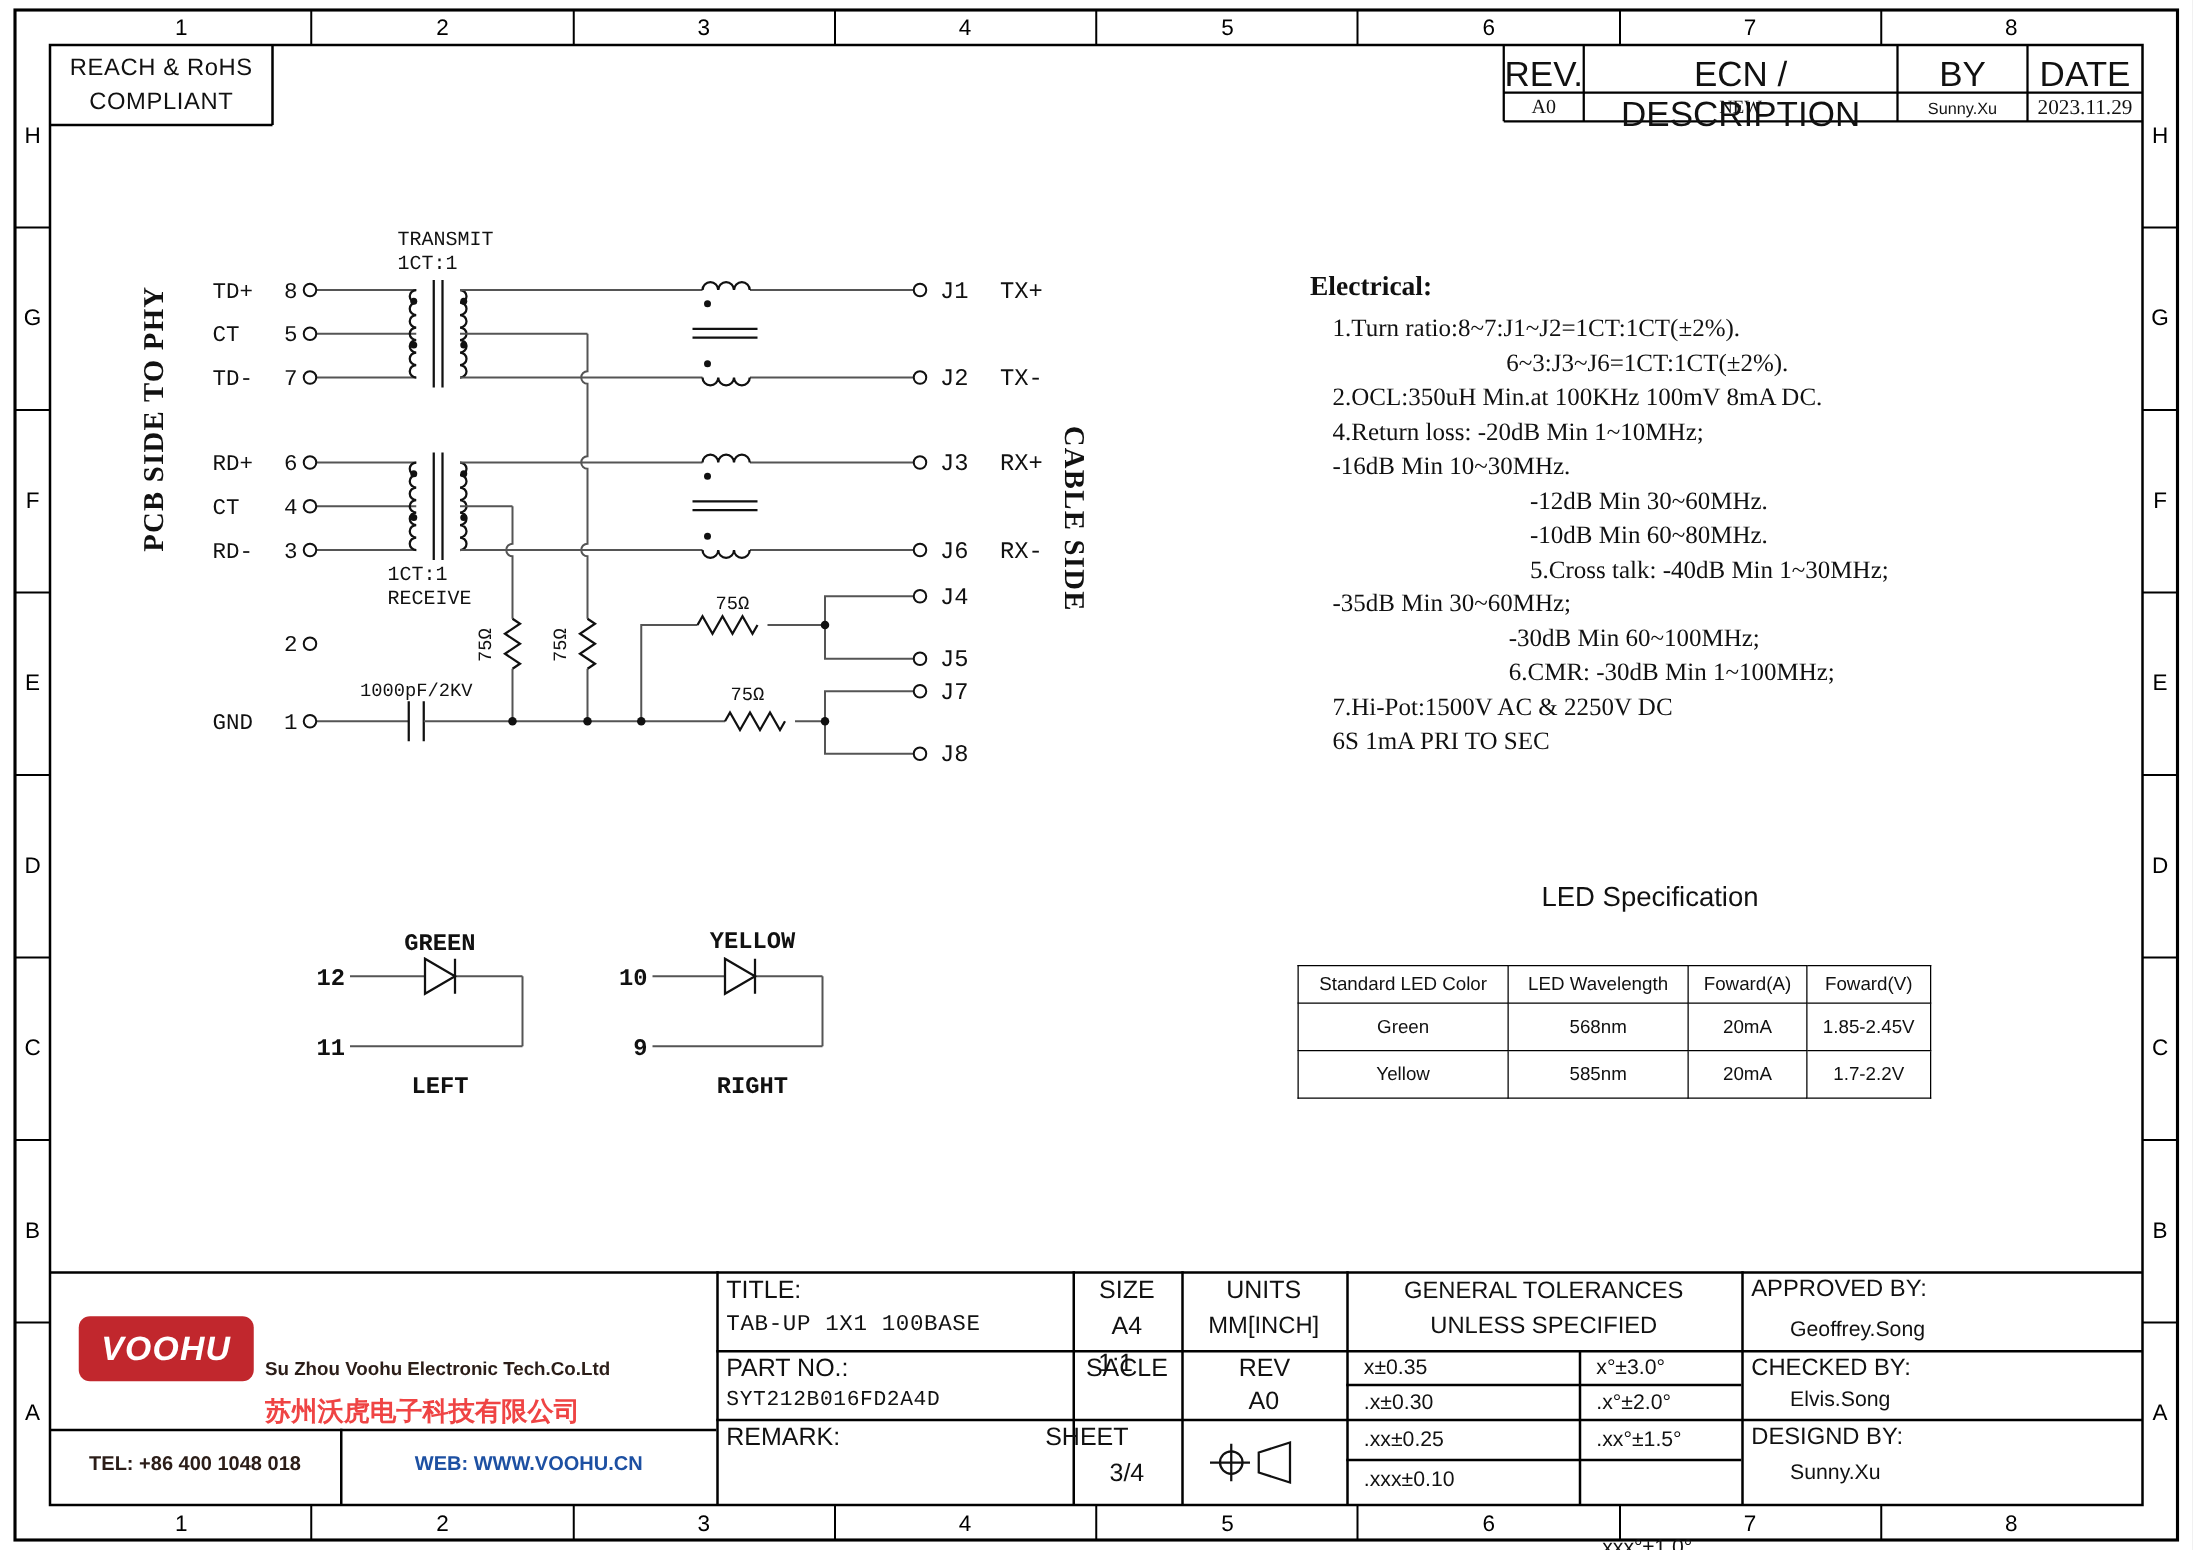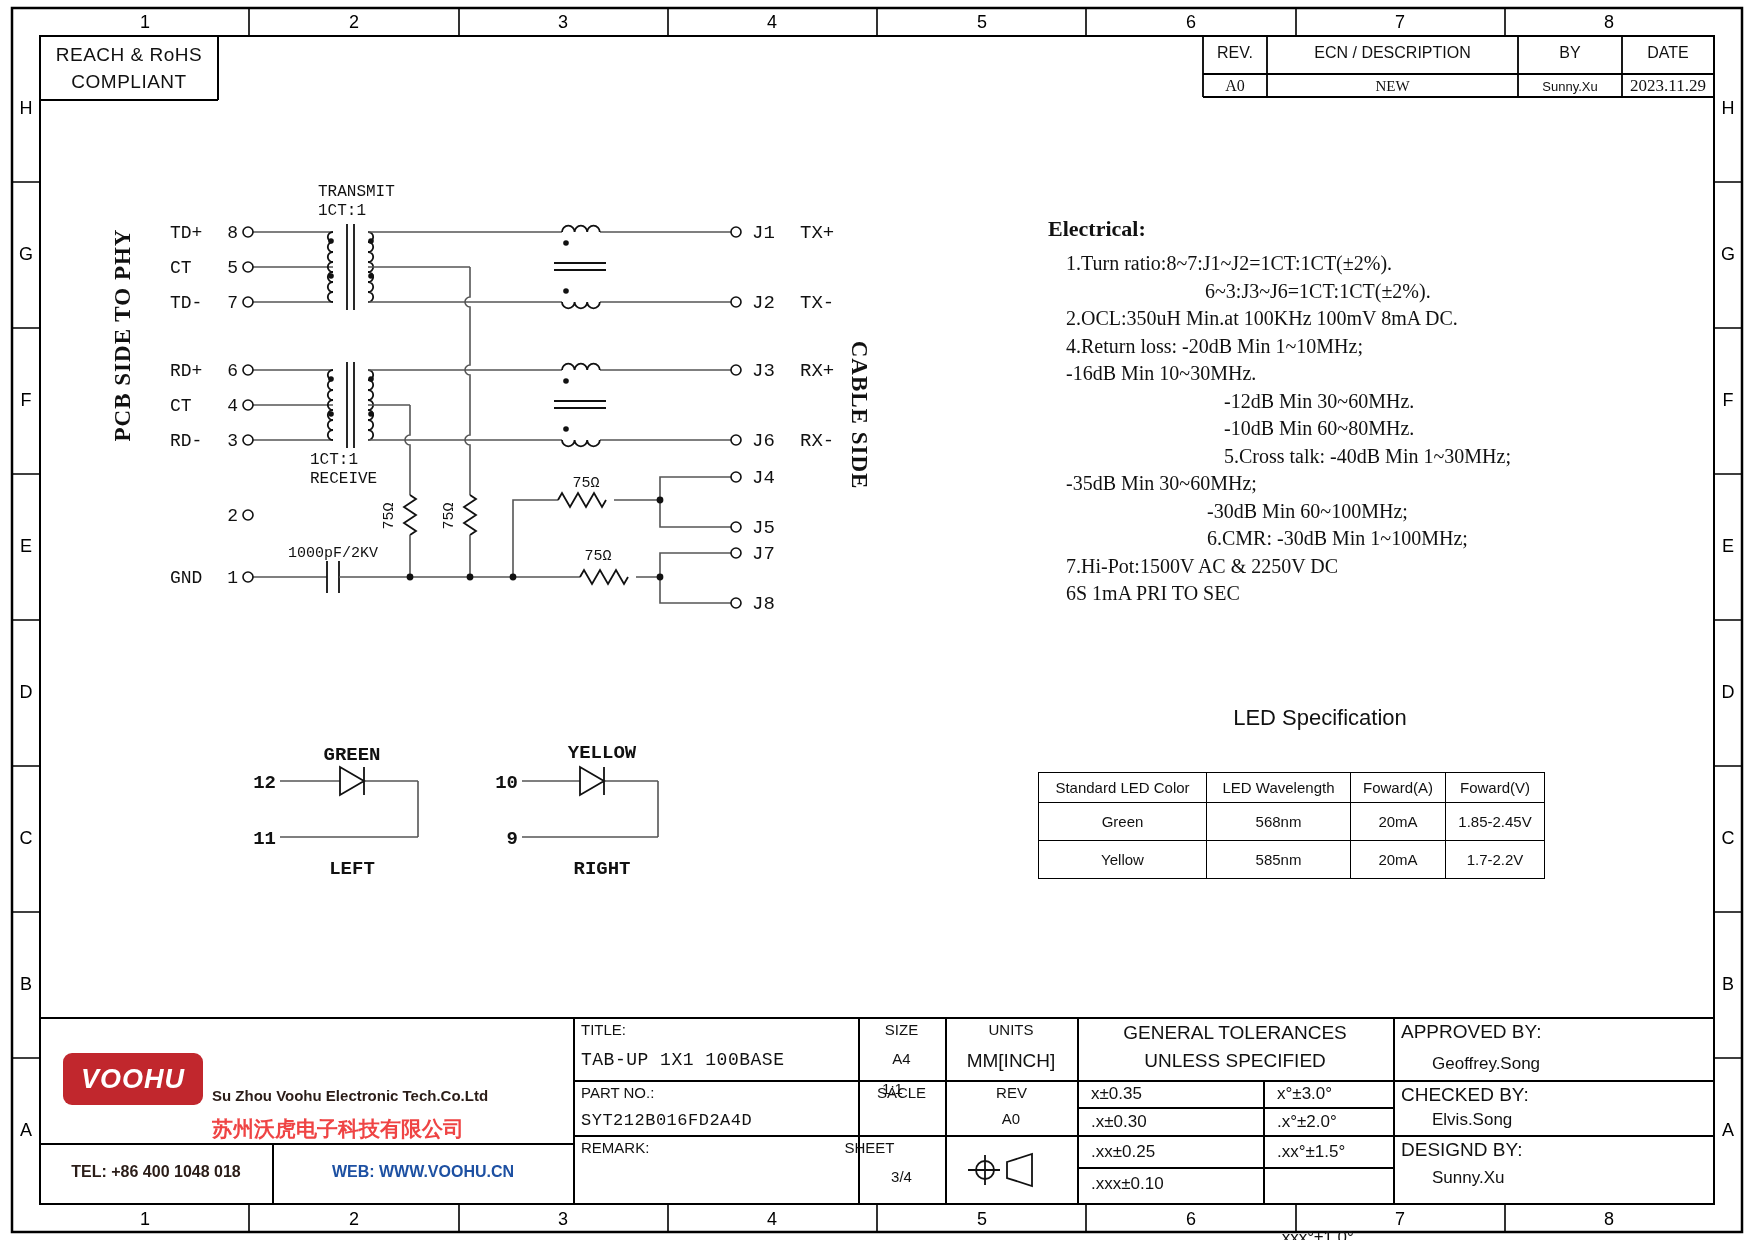--- a/index.html
+++ b/index.html
@@ -7,36 +7,36 @@
          font-family:"Liberation Sans",sans-serif;color:#111;}
   .abs{position:absolute;}
   .line{position:absolute;background:#000;}
   .marginlbl{position:absolute;font-size:18px;color:#000;text-align:center;}
   .ctr{text-align:center;}
   .sans{font-family:"Liberation Sans",sans-serif;}
   .serif{font-family:"Liberation Serif",serif;}
   
   .comp{font-size:19px;letter-spacing:.5px;text-align:center;width:178px;}
   
-  .revhdr{font-size:16px;text-align:center;}
+  .revhdr{font-size:28px;text-align:center;}
   
   #elec-heading{font-family:"Liberation Serif",serif;font-weight:bold;font-size:22px;}
   #elec-lines div{font-family:"Liberation Serif",serif;font-size:20px;line-height:27.5px;white-space:nowrap;}
   #elec-lines div:nth-child(2){margin-left:139px;}
   #elec-lines div:nth-child(6),#elec-lines div:nth-child(7),#elec-lines div:nth-child(8){margin-left:158px;}
   #elec-lines div:nth-child(10),#elec-lines div:nth-child(11){margin-left:141px;}
   #elec-lines div:nth-child(14){margin-left:100px;}
   
   #ledspec-table{border-collapse:collapse;table-layout:fixed;}
   #ledspec-table th,#ledspec-table td{border:1.6px solid #000;font-weight:normal;
       font-size:15px;text-align:center;padding:0;background:#fff;}
   #ledspec-table th{height:29px;}
   #ledspec-table td{height:37px;}
   
-  .tb-label{font-size:15px;}
+  .tb-label{font-size:20px;}
   .tb-val-mono{font-family:"Liberation Mono",monospace;font-size:17px;letter-spacing:.5px;}
   .tb-mid{text-align:center;}
   .tol{font-size:17px;}
   .name-val{font-size:17px;}
   
   .wire{stroke:#555;stroke-width:1.6;fill:none;}
   .sym{stroke:#111;stroke-width:1.8;fill:none;}
   .frame{stroke:#000;fill:none;}
   svg text{fill:#111;}
   .schlbl{font-family:"Liberation Mono",monospace;font-size:18px;}

